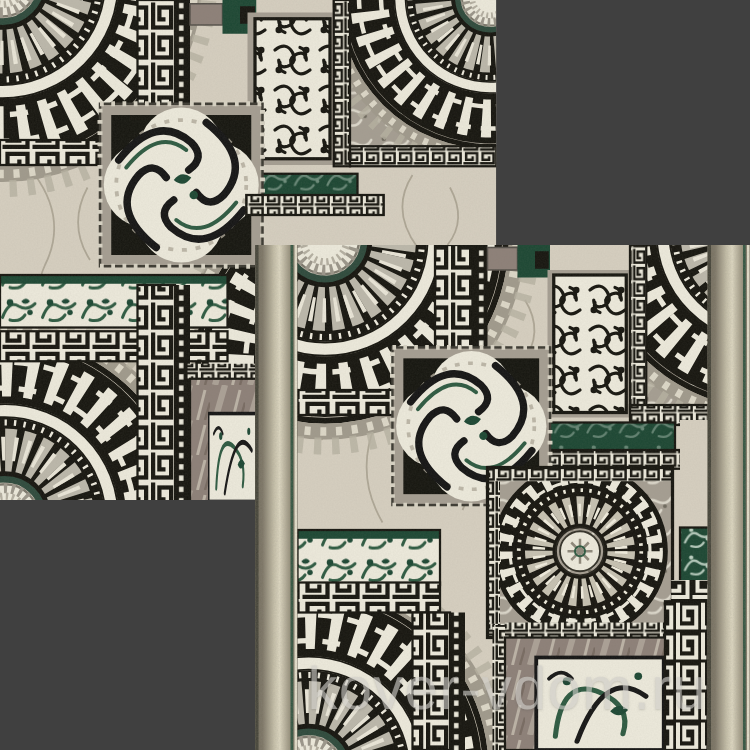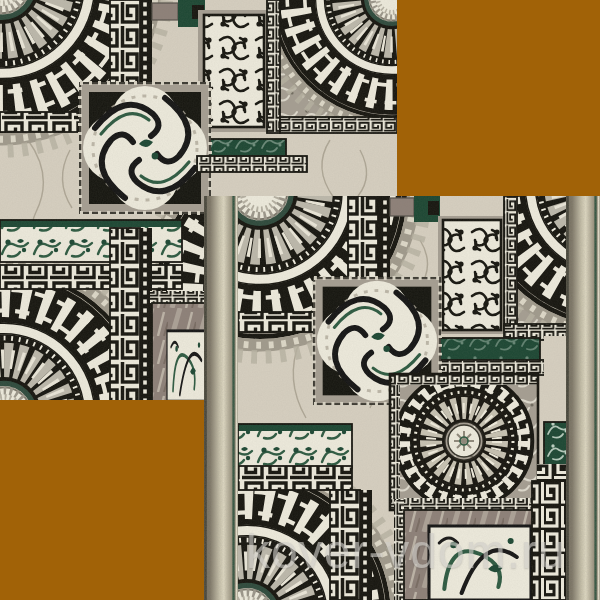--- a/index.html
+++ b/index.html
@@ -1,16 +1,16 @@
 <!DOCTYPE html>
 <html style="--ivory: #edeadc; --black: #16150f; --marble: #d6cfc0; --marble_vein: #a49c8b; --taupe: #8d8078; --taupe_light: #b3a99e; --speckle: #a59e92; --silver: #bcb8ab; --green_dark: #1c4733; --green_mid: #2d5a41; --green_ring: #2e4a3c; --border_dark: #7b7464; --border_light: #e3ddc6; --border_mid: #8f8874; --watermark: #cfcdc8;"><head>
 <meta charset="utf-8">
 <style>
   html,body{margin:0;padding:0;background:#ffffff;}
-  #stage{position:relative;width:600px;height:600px;background:#a16207;overflow:hidden;
+  #stage{position:relative;width:600px;height:600px;background:#404040;overflow:hidden;
          font-family:"Liberation Sans",sans-serif;}
   svg{position:absolute;left:0;top:0;}
   
   .f-ivory{fill:var(--ivory)} .s-ivory{stroke:var(--ivory)}
   .f-black{fill:var(--black)} .s-black{stroke:var(--black)}
   .f-marble{fill:var(--marble)}
   .f-taupe{fill:var(--taupe)}
   .f-green{fill:var(--green_dark)} .s-greenm{stroke:var(--green_mid)}
   .f-speckle{fill:var(--speckle)}
   .s-silver{stroke:var(--silver)}

